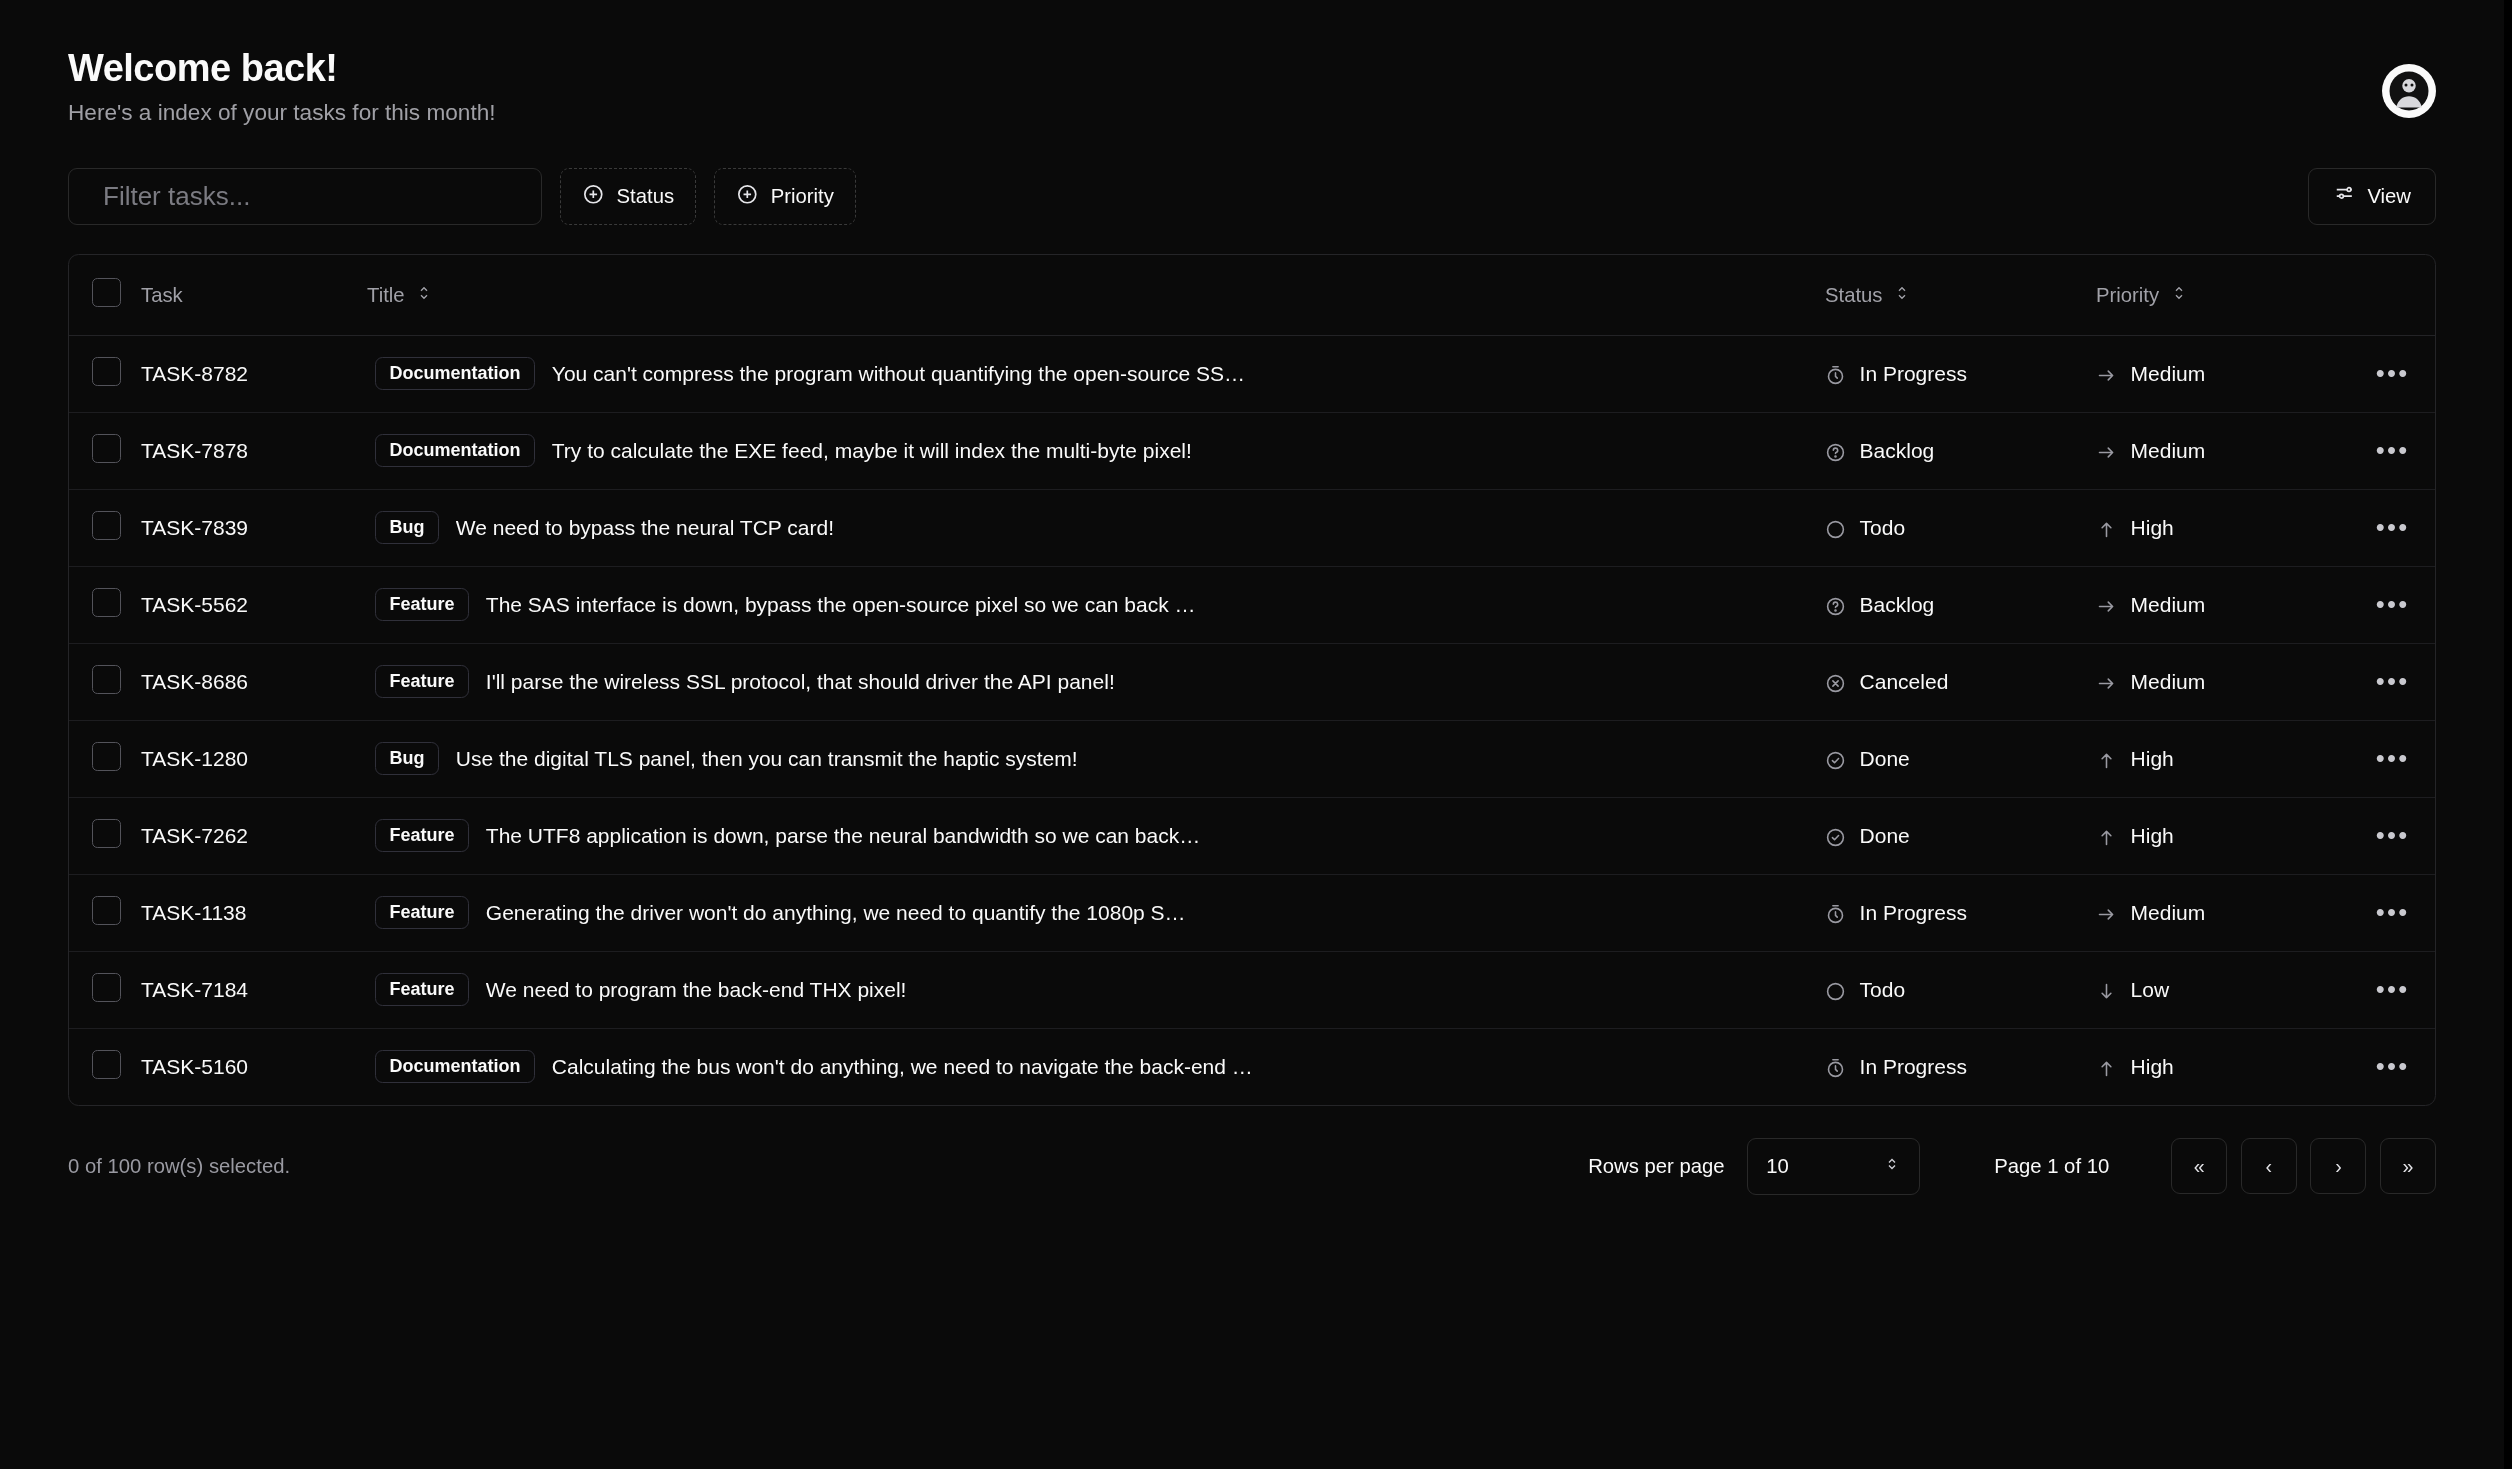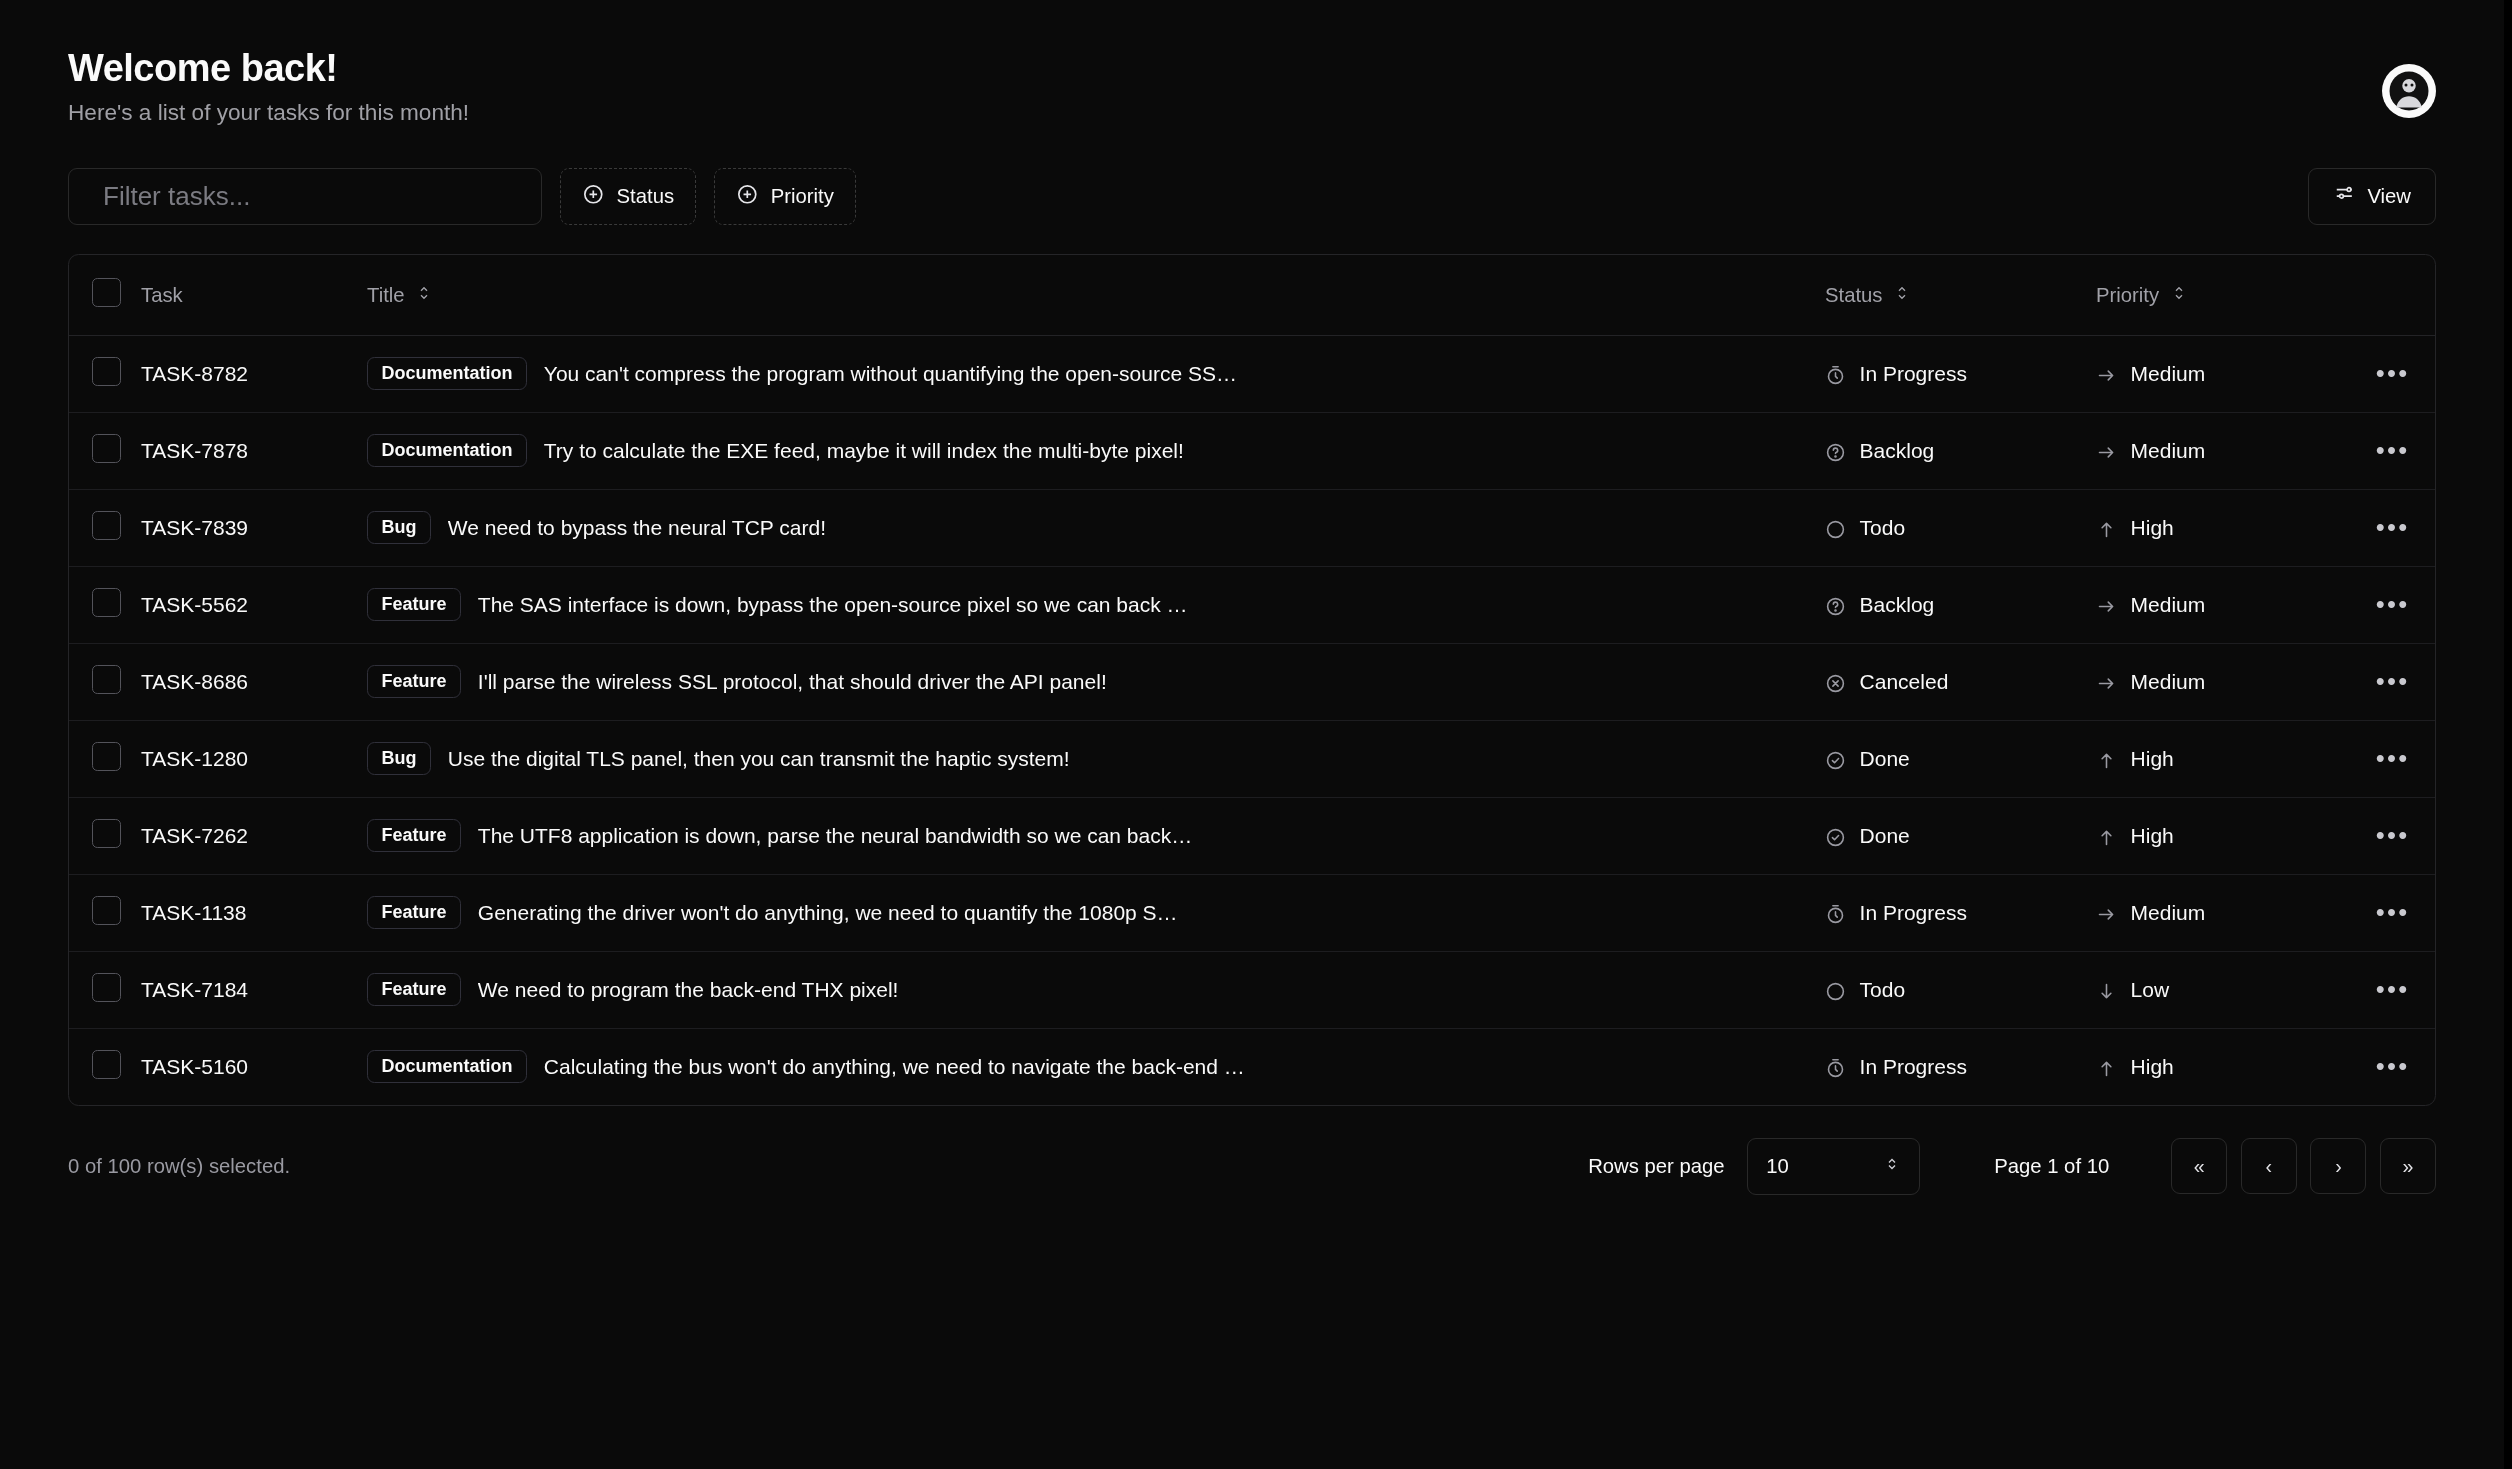--- a/index.html
+++ b/index.html
@@ -147,20 +147,21 @@
   .badge {
     display: inline-block;
     border: 0.8px solid #30303a;
     border-radius: 7.5px;
     padding: 5.3px 13.6px;
     font-size: 18px;
     font-weight: bold;
     color: #fafafa;
     margin-right: 16.6px;
     vertical-align: middle;
+    margin-left: 8px;
   }
   .title-cell { display: flex; align-items: center; }
   .title-text {
     font-size: 21px;
     color: #fafafa;
     overflow: hidden;
     text-overflow: ellipsis;
     white-space: nowrap;
     max-width: 866px;
   }
@@ -208,21 +209,21 @@
   .footer-left { flex: 1; }
 </style>
 </head>
 <body>
 
 <div class="page">
 
   <div class="header">
     <div class="header-text">
       <h1>Welcome back!</h1>
-      <p>Here's a list of your tasks for this month!</p>
+      <p>Here's a index of your tasks for this month!</p>
     </div>
     <div class="avatar">
       <svg width="42" height="42" viewBox="0 0 56 56">
         <circle cx="28" cy="28" r="26" fill="#111"></circle>
         <circle cx="28" cy="21" r="9" fill="#d8d8dc"></circle>
         <path d="M11 50c2-10 9-15 17-15s15 5 17 15z" fill="#d8d8dc"></path>
         <circle cx="24" cy="20" r="2" fill="#111"></circle>
         <circle cx="32" cy="20" r="2" fill="#111"></circle>
       </svg>
     </div>

